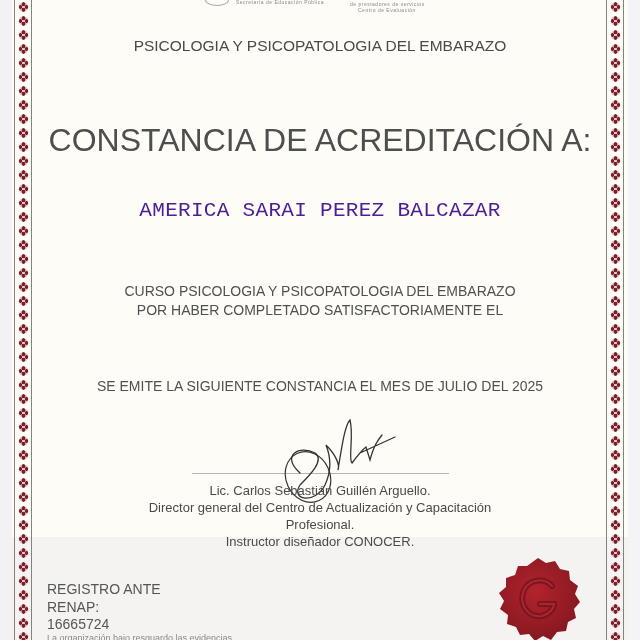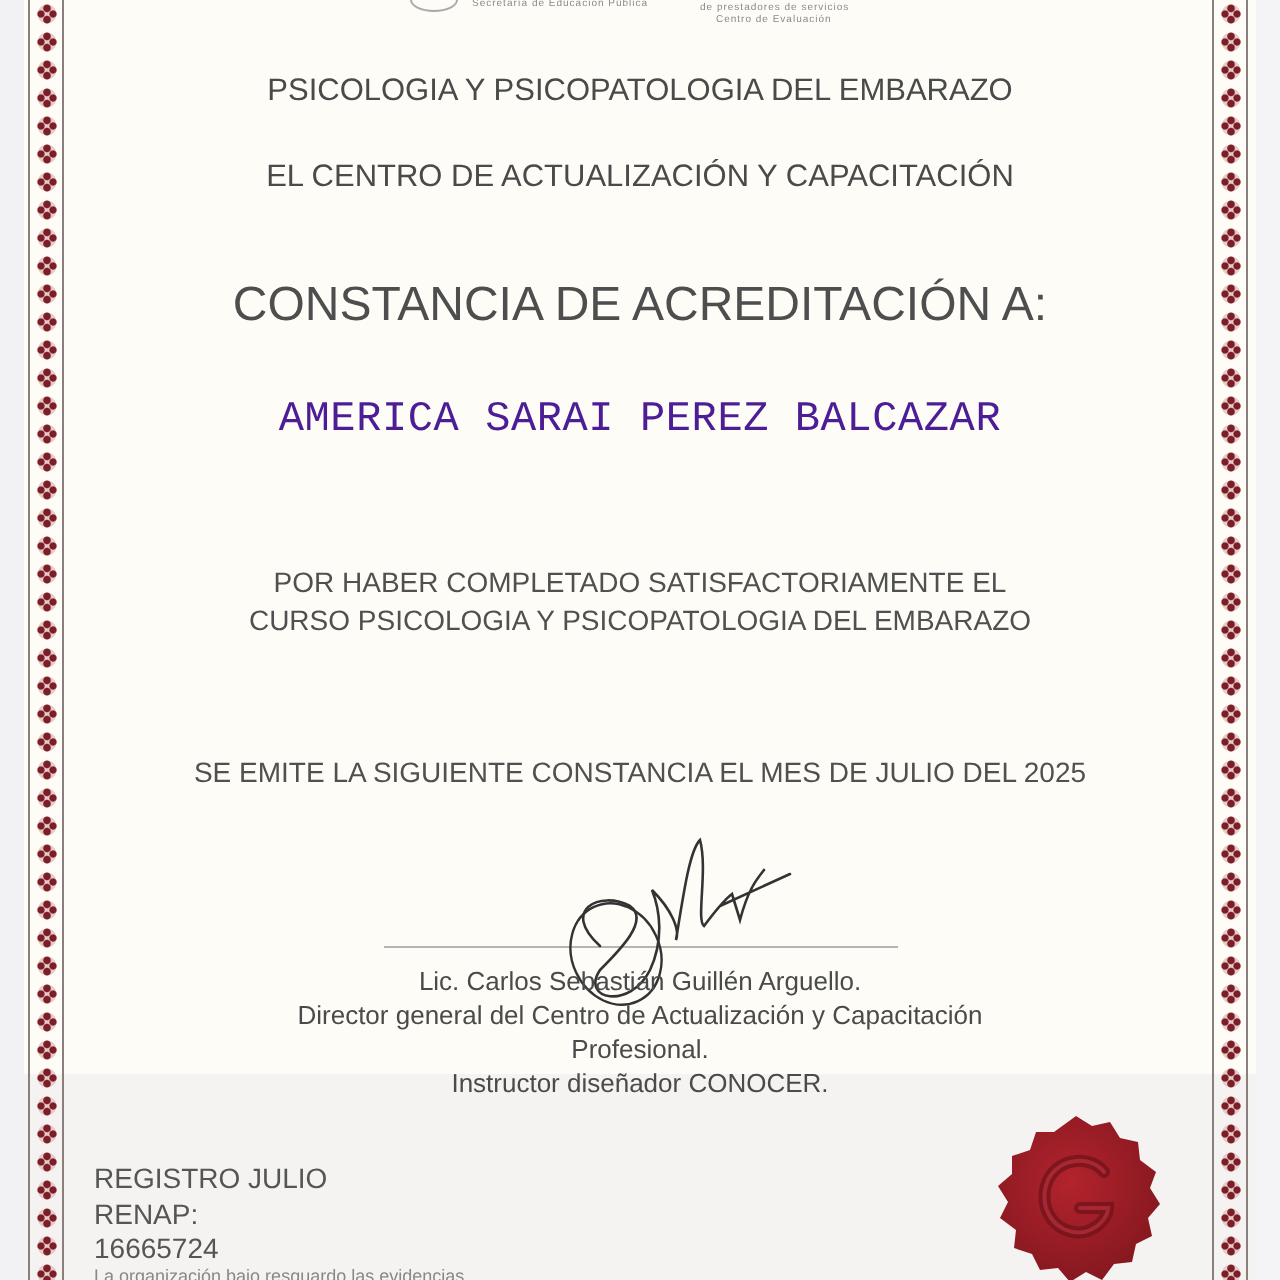--- a/index.html
+++ b/index.html
@@ -15,21 +15,21 @@
       radial-gradient(circle at 50% 70%, #7a1f26 1.6px, transparent 2.2px),
       radial-gradient(circle at 50% 50%, #e9c9cc 4.5px, transparent 5px);
     background-size:15px 14px; background-repeat:repeat-y; background-position:center 0; }
   .border.left { left:14px; }
   .border.right { left:606px; }
   .hdr { position:absolute; top:0; font-size:5px; color:#8a8a8a; letter-spacing:0.5px; }
   .logo-circle { position:absolute; left:205px; top:-6px; width:22px; height:10px; border:1px solid #aaa; border-radius:50%; }
   .t { position:absolute; left:40px; width:560px; text-align:center; color:#4a4a4a; }
   .course { top:37px; font-size:15.5px; }
   .issuer { top:81px; font-size:15.5px; line-height:16px; }
-  .headline { top:139px; font-size:24px; color:#4e4e4e; }
+  .headline { top:122px; font-size:32px; color:#4e4e4e; }
   .name { top:199px; font-family:Liberation Mono, monospace; font-size:21px; color:#4c1d95; letter-spacing:0.3px; }
   .body-text { top:282px; font-size:14px; line-height:19px; color:#505050; }
   .date-text { top:378px; font-size:14px; color:#505050; }
   .sig-line { position:absolute; left:192px; top:473px; width:257px; height:1px; background:#b5b5b5; }
   .signature { position:absolute; left:270px; top:415px; width:130px; height:90px; }
   .signer { top:482px; font-size:13px; line-height:17px; color:#4a4a4a; }
   .reg { position:absolute; left:47px; top:581px; font-size:14px; line-height:17.5px; color:#555; }
   .cut { position:absolute; left:47px; top:633px; font-size:9px; color:#888; }
   .seal { position:absolute; left:494px; top:556px; width:88px; height:88px; }
 </style>
@@ -42,45 +42,44 @@
   <div class="border left"></div>
   <div class="border right"></div>
 
   <div class="logo-circle"></div>
   <div class="hdr" style="left:236px;top:-1px;">Secretaría de Educación Pública</div>
   <div class="hdr" style="left:350px;top:1px;">de prestadores de servicios</div>
   <div class="hdr" style="left:358px;top:7px;">Centro de Evaluación</div>
 
   <div class="t course">PSICOLOGIA Y PSICOPATOLOGIA DEL EMBARAZO</div>
   <div class="t issuer">
-    <div>EL CENTRO DE ACTUALIZACIÓN Y CAPACITACIÓN</div>
   </div>
   <div class="t headline">CONSTANCIA DE ACREDITACIÓN A:</div>
   <div class="t name">AMERICA SARAI PEREZ BALCAZAR</div>
   <div class="t body-text">
+    <div>CURSO PSICOLOGIA Y PSICOPATOLOGIA DEL EMBARAZO</div>
     <div>POR HABER COMPLETADO SATISFACTORIAMENTE EL</div>
-    <div>CURSO PSICOLOGIA Y PSICOPATOLOGIA DEL EMBARAZO</div>
   </div>
   <div class="t date-text">SE EMITE LA SIGUIENTE CONSTANCIA EL MES DE JULIO DEL 2025</div>
 
   <div class="sig-line"></div>
   <svg class="signature" viewBox="0 0 130 90">
     <path d="M30 58 C10 40, 30 30, 45 38 C55 45, 40 60, 30 70 C20 85, 45 90, 55 70 C62 55, 60 40, 56 30 C66 40, 70 50, 68 55 C72 30, 75 10, 80 5 C84 20, 78 45, 82 48 C88 40, 92 35, 96 32 L100 45 C104 30, 108 25, 112 20 M90 38 L125 22" fill="none" stroke="#333" stroke-width="1.3" stroke-linecap="round"></path>
     <ellipse cx="38" cy="62" rx="22" ry="26" transform="rotate(-25 38 62)" fill="none" stroke="#333" stroke-width="1.2"></ellipse>
   </svg>
 
   <div class="t signer">
     <div>Lic. Carlos Sebastián Guillén Arguello.</div>
     <div>Director general del Centro de Actualización y Capacitación</div>
     <div>Profesional.</div>
     <div>Instructor diseñador CONOCER.</div>
   </div>
 
   <div class="reg">
-    <div>REGISTRO JULIO</div>
+    <div>REGISTRO ANTE</div>
     <div>RENAP:</div>
     <div>16665724</div>
   </div>
   <div class="cut">La organización bajo resguardo las evidencias</div>
 
   <svg class="seal" viewBox="0 0 88 88">
     <defs>
       <radialGradient id="sg" cx="45%" cy="40%" r="60%">
         <stop offset="0%" stop-color="#b3232d"></stop>
         <stop offset="100%" stop-color="#861820"></stop>

